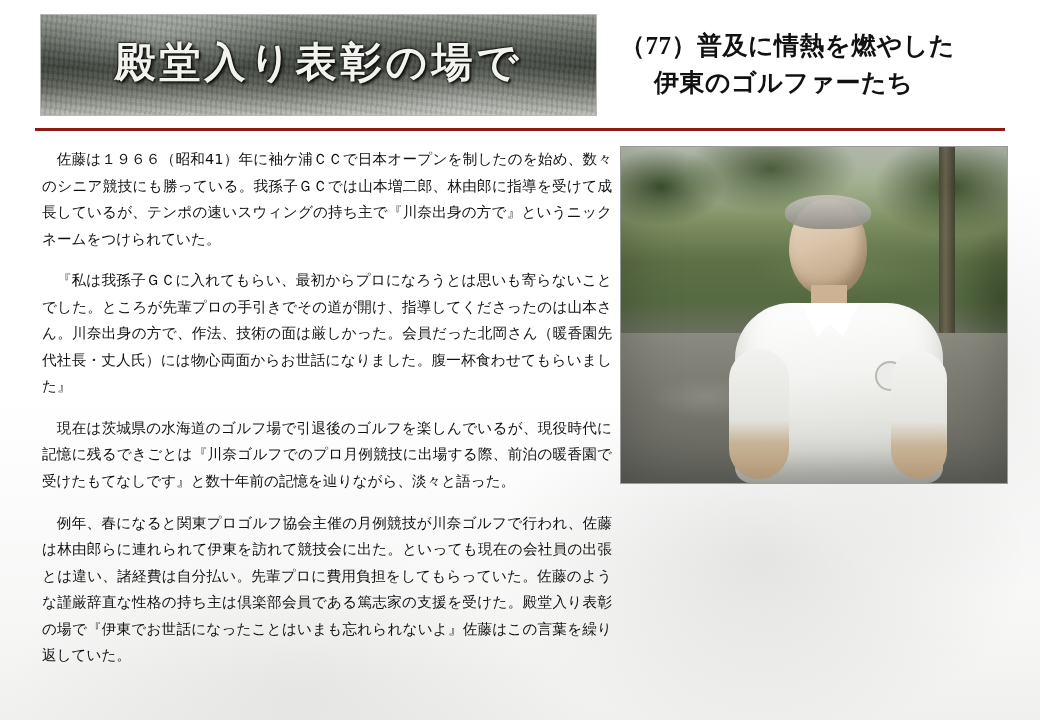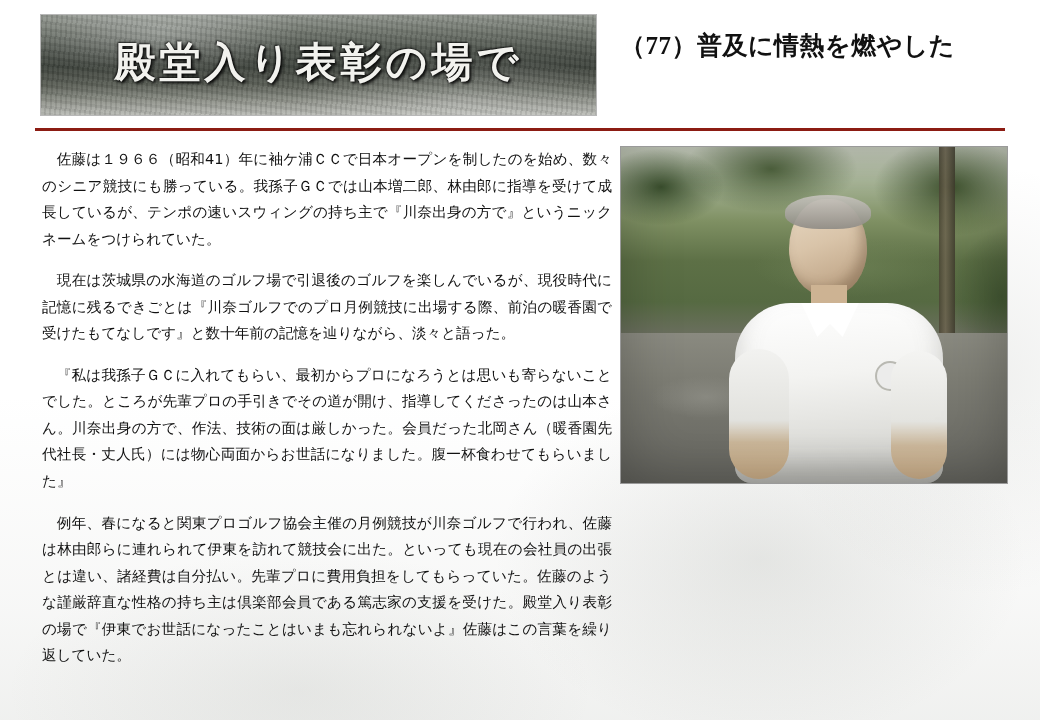--- a/index.html
+++ b/index.html
@@ -261,28 +261,29 @@
 
 <div class="page">
 
   <div class="masthead">
     <div class="photo"></div>
     <div class="title-text">殿堂入り表彰の場で</div>
   </div>
 
   <div class="headline">
     <span>（77）普及に情熱を燃やした</span>
+    <span class="line2">伊東のゴルファーたち</span>
   </div>
 
   <div class="rule"></div>
 
   <div class="article">
     <p>　佐藤は１９６６（昭和41）年に袖ケ浦ＣＣで日本オープンを制したのを始め、数々のシニア競技にも勝っている。我孫子ＧＣでは山本増二郎、林由郎に指導を受けて成長しているが、テンポの速いスウィングの持ち主で『川奈出身の方で』というニックネームをつけられていた。</p>
+    <p>　『私は我孫子ＧＣに入れてもらい、最初からプロになろうとは思いも寄らないことでした。ところが先輩プロの手引きでその道が開け、指導してくださったのは山本さん。川奈出身の方で、作法、技術の面は厳しかった。会員だった北岡さん（暖香園先代社長・丈人氏）には物心両面からお世話になりました。腹一杯食わせてもらいました』</p>
     <p>　現在は茨城県の水海道のゴルフ場で引退後のゴルフを楽しんでいるが、現役時代に記憶に残るできごとは『川奈ゴルフでのプロ月例競技に出場する際、前泊の暖香園で受けたもてなしです』と数十年前の記憶を辿りながら、淡々と語った。</p>
-    <p>　『私は我孫子ＧＣに入れてもらい、最初からプロになろうとは思いも寄らないことでした。ところが先輩プロの手引きでその道が開け、指導してくださったのは山本さん。川奈出身の方で、作法、技術の面は厳しかった。会員だった北岡さん（暖香園先代社長・丈人氏）には物心両面からお世話になりました。腹一杯食わせてもらいました』</p>
     <p>　例年、春になると関東プロゴルフ協会主催の月例競技が川奈ゴルフで行われ、佐藤は林由郎らに連れられて伊東を訪れて競技会に出た。といっても現在の会社員の出張とは違い、諸経費は自分払い。先輩プロに費用負担をしてもらっていた。佐藤のような謹厳辞直な性格の持ち主は倶楽部会員である篤志家の支援を受けた。殿堂入り表彰の場で『伊東でお世話になったことはいまも忘れられないよ』佐藤はこの言葉を繰り返していた。</p>
 
   </div>
 
   <div class="photo-frame">
     <div class="scene"></div>
     <div class="foliage"></div>
     <div class="trunk"></div>
     <div class="road"></div>
     <div class="figure">

